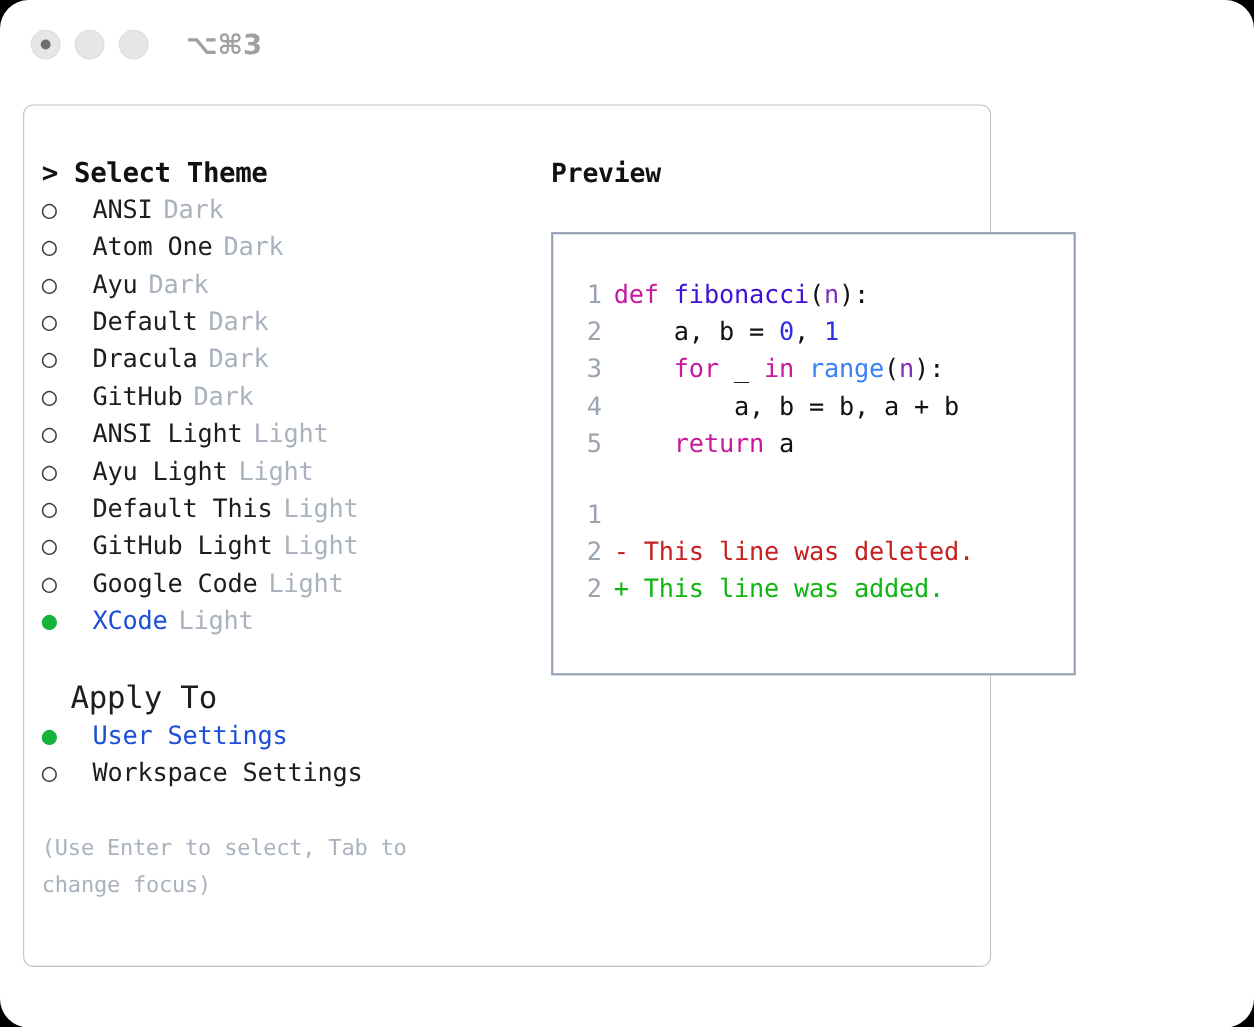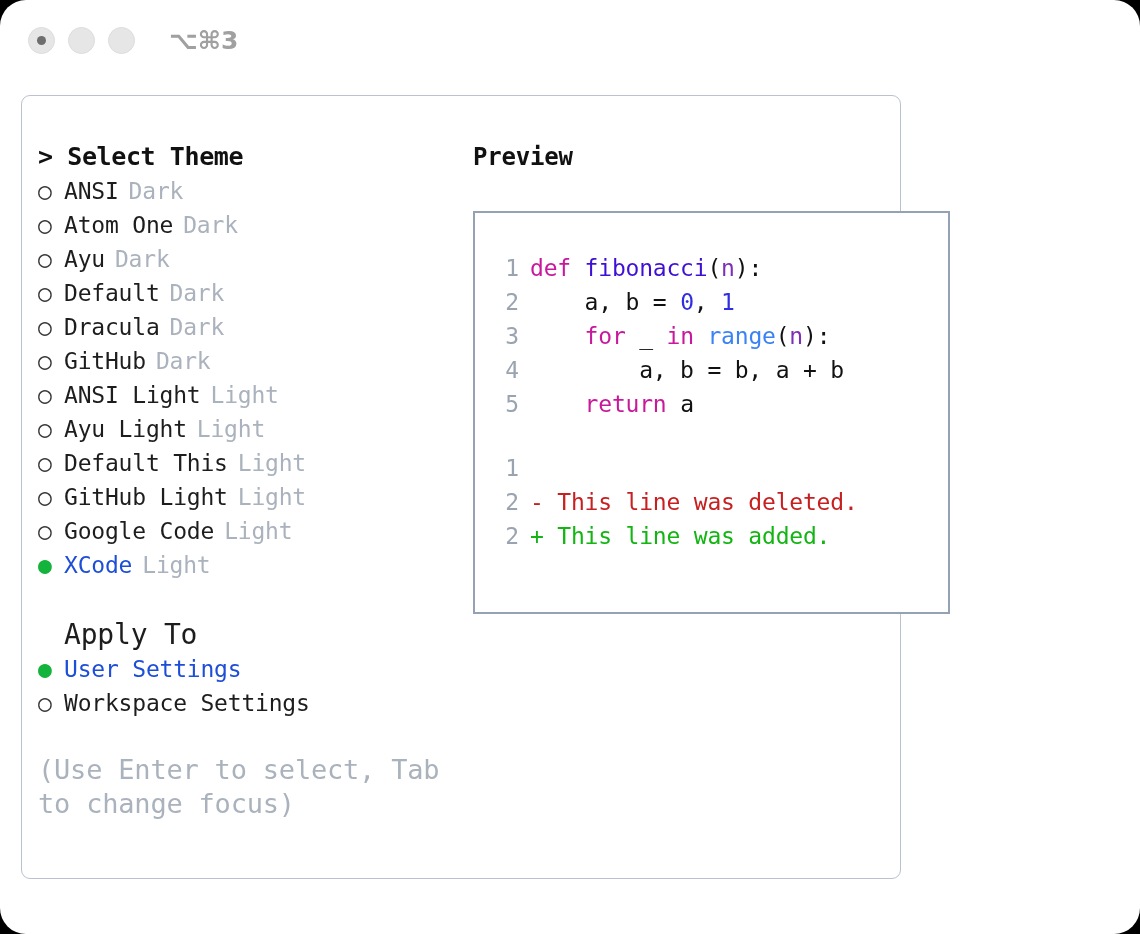--- a/index.html
+++ b/index.html
@@ -79,21 +79,21 @@
   }
 
   .col-left {
     position: absolute;
     left: 16px;
     top: 44px;
     width: 440px;
   }
   .col-right {
     position: absolute;
-    left: 451px;
+    left: 479px;
     top: 44px;
     width: 490px;
   }
 
   .section-title {
     font-size: 25px;
     font-weight: bold;
     color: #111111;
     letter-spacing: -0.4px;
     white-space: pre;
@@ -111,40 +111,40 @@
     white-space: pre;
   }
   .marker {
     width: 26px;
     flex: 0 0 26px;
     font-size: 23px;
     line-height: 34px;
     color: #3b3b3b;
   }
   .marker.sel { color: #14b33c; }
-  .opt-name { color: #1d1d1d; }
+  .opt-name { color: #1d1d1d; margin-left: 20px; }
   .opt-name.sel { color: #1d4ed8; }
   .opt-cat {
     color: #aab2bd;
     margin-left: 10px;
   }
 
   .apply-title {
     margin-top: 36px;
     padding-left: 26px;
     font-size: 28px;
     color: #1d1d1d;
     letter-spacing: -0.2px;
     line-height: 34px;
     white-space: pre;
   }
 
   .hint {
     margin-top: 33px;
-    font-size: 27px;
+    font-size: 20px;
     color: #aab2bd;
     line-height: 34px;
     width: 410px;
     letter-spacing: -0.2px;
   }
 
   
   .preview-title {
     font-size: 24px;
     color: #111111;

